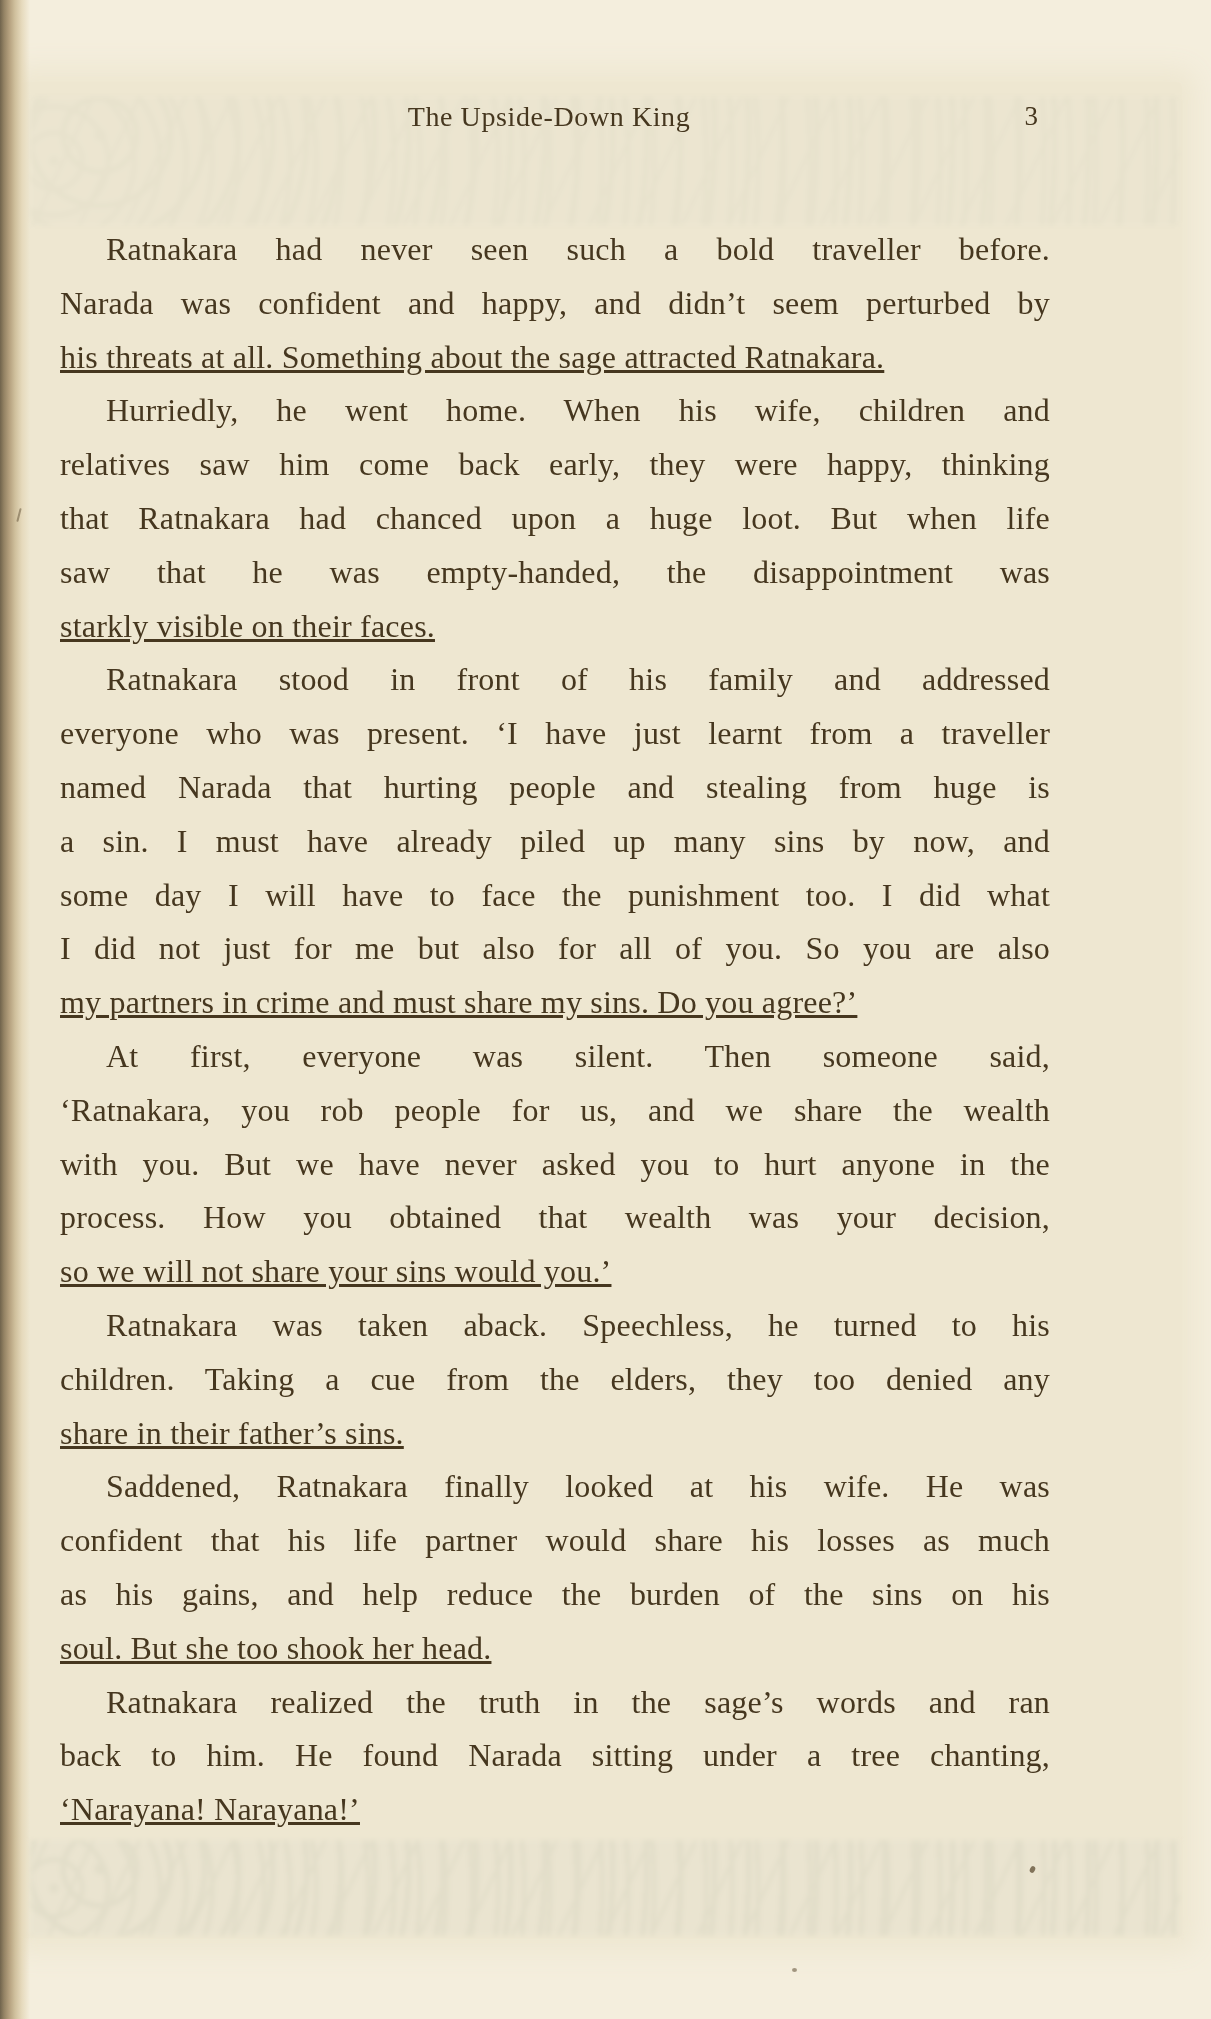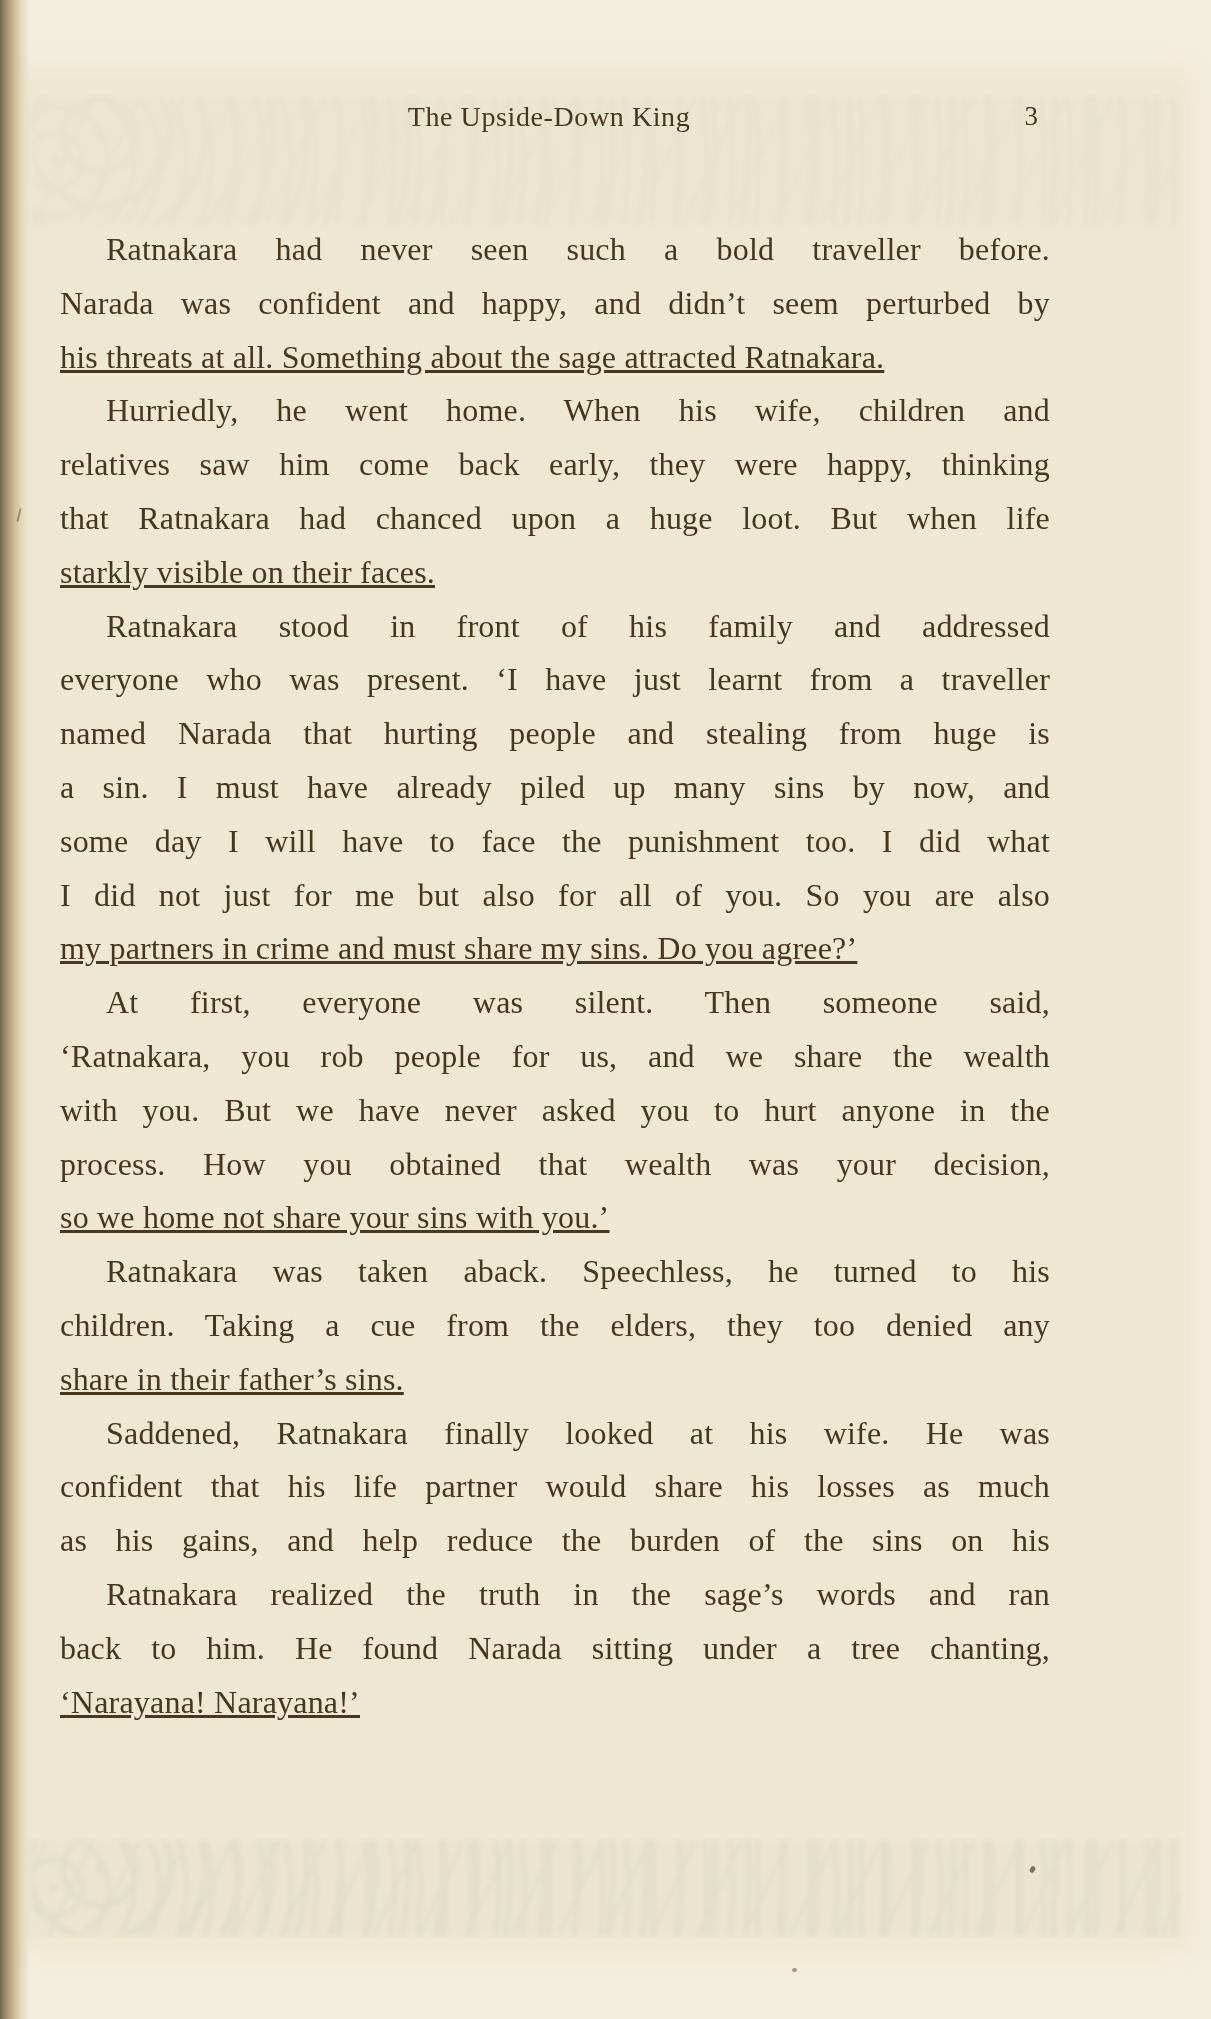--- a/index.html
+++ b/index.html
@@ -125,47 +125,49 @@
   <div class="page-body">
       <div class="para">
         <div class="line first">Ratnakara had never seen such a bold traveller before.</div>
         <div class="line">Narada was confident and happy, and didn’t seem perturbed by</div>
         <div class="line last">his threats at all. Something about the sage attracted Ratnakara.</div>
       </div>
       <div class="para">
         <div class="line first">Hurriedly, he went home. When his wife, children and</div>
         <div class="line">relatives saw him come back early, they were happy, thinking</div>
         <div class="line">that Ratnakara had chanced upon a huge loot. But when life</div>
+        <div class="line">saw that he was empty-handed, the disappointment was</div>
         <div class="line last">starkly visible on their faces.</div>
       </div>
       <div class="para">
         <div class="line first">Ratnakara stood in front of his family and addressed</div>
         <div class="line">everyone who was present. ‘I have just learnt from a traveller</div>
         <div class="line">named Narada that hurting people and stealing from huge is</div>
         <div class="line">a sin. I must have already piled up many sins by now, and</div>
         <div class="line">some day I will have to face the punishment too. I did what</div>
         <div class="line">I did not just for me but also for all of you. So you are also</div>
         <div class="line last">my partners in crime and must share my sins. Do you agree?’</div>
       </div>
       <div class="para">
         <div class="line first">At first, everyone was silent. Then someone said,</div>
         <div class="line">‘Ratnakara, you rob people for us, and we share the wealth</div>
         <div class="line">with you. But we have never asked you to hurt anyone in the</div>
         <div class="line">process. How you obtained that wealth was your decision,</div>
-        <div class="line last">so we home not share your sins with you.’</div>
+        <div class="line last">so we will not share your sins would you.’</div>
       </div>
       <div class="para">
         <div class="line first">Ratnakara was taken aback. Speechless, he turned to his</div>
         <div class="line">children. Taking a cue from the elders, they too denied any</div>
         <div class="line last">share in their father’s sins.</div>
       </div>
       <div class="para">
         <div class="line first">Saddened, Ratnakara finally looked at his wife. He was</div>
         <div class="line">confident that his life partner would share his losses as much</div>
         <div class="line">as his gains, and help reduce the burden of the sins on his</div>
+        <div class="line last">soul. But she too shook her head.</div>
       </div>
       <div class="para">
         <div class="line first">Ratnakara realized the truth in the sage’s words and ran</div>
         <div class="line">back to him. He found Narada sitting under a tree chanting,</div>
         <div class="line last">‘Narayana! Narayana!’</div>
       </div>
     </div>
 
   <span class="speck s1"></span>
   <span class="speck s2"></span>

